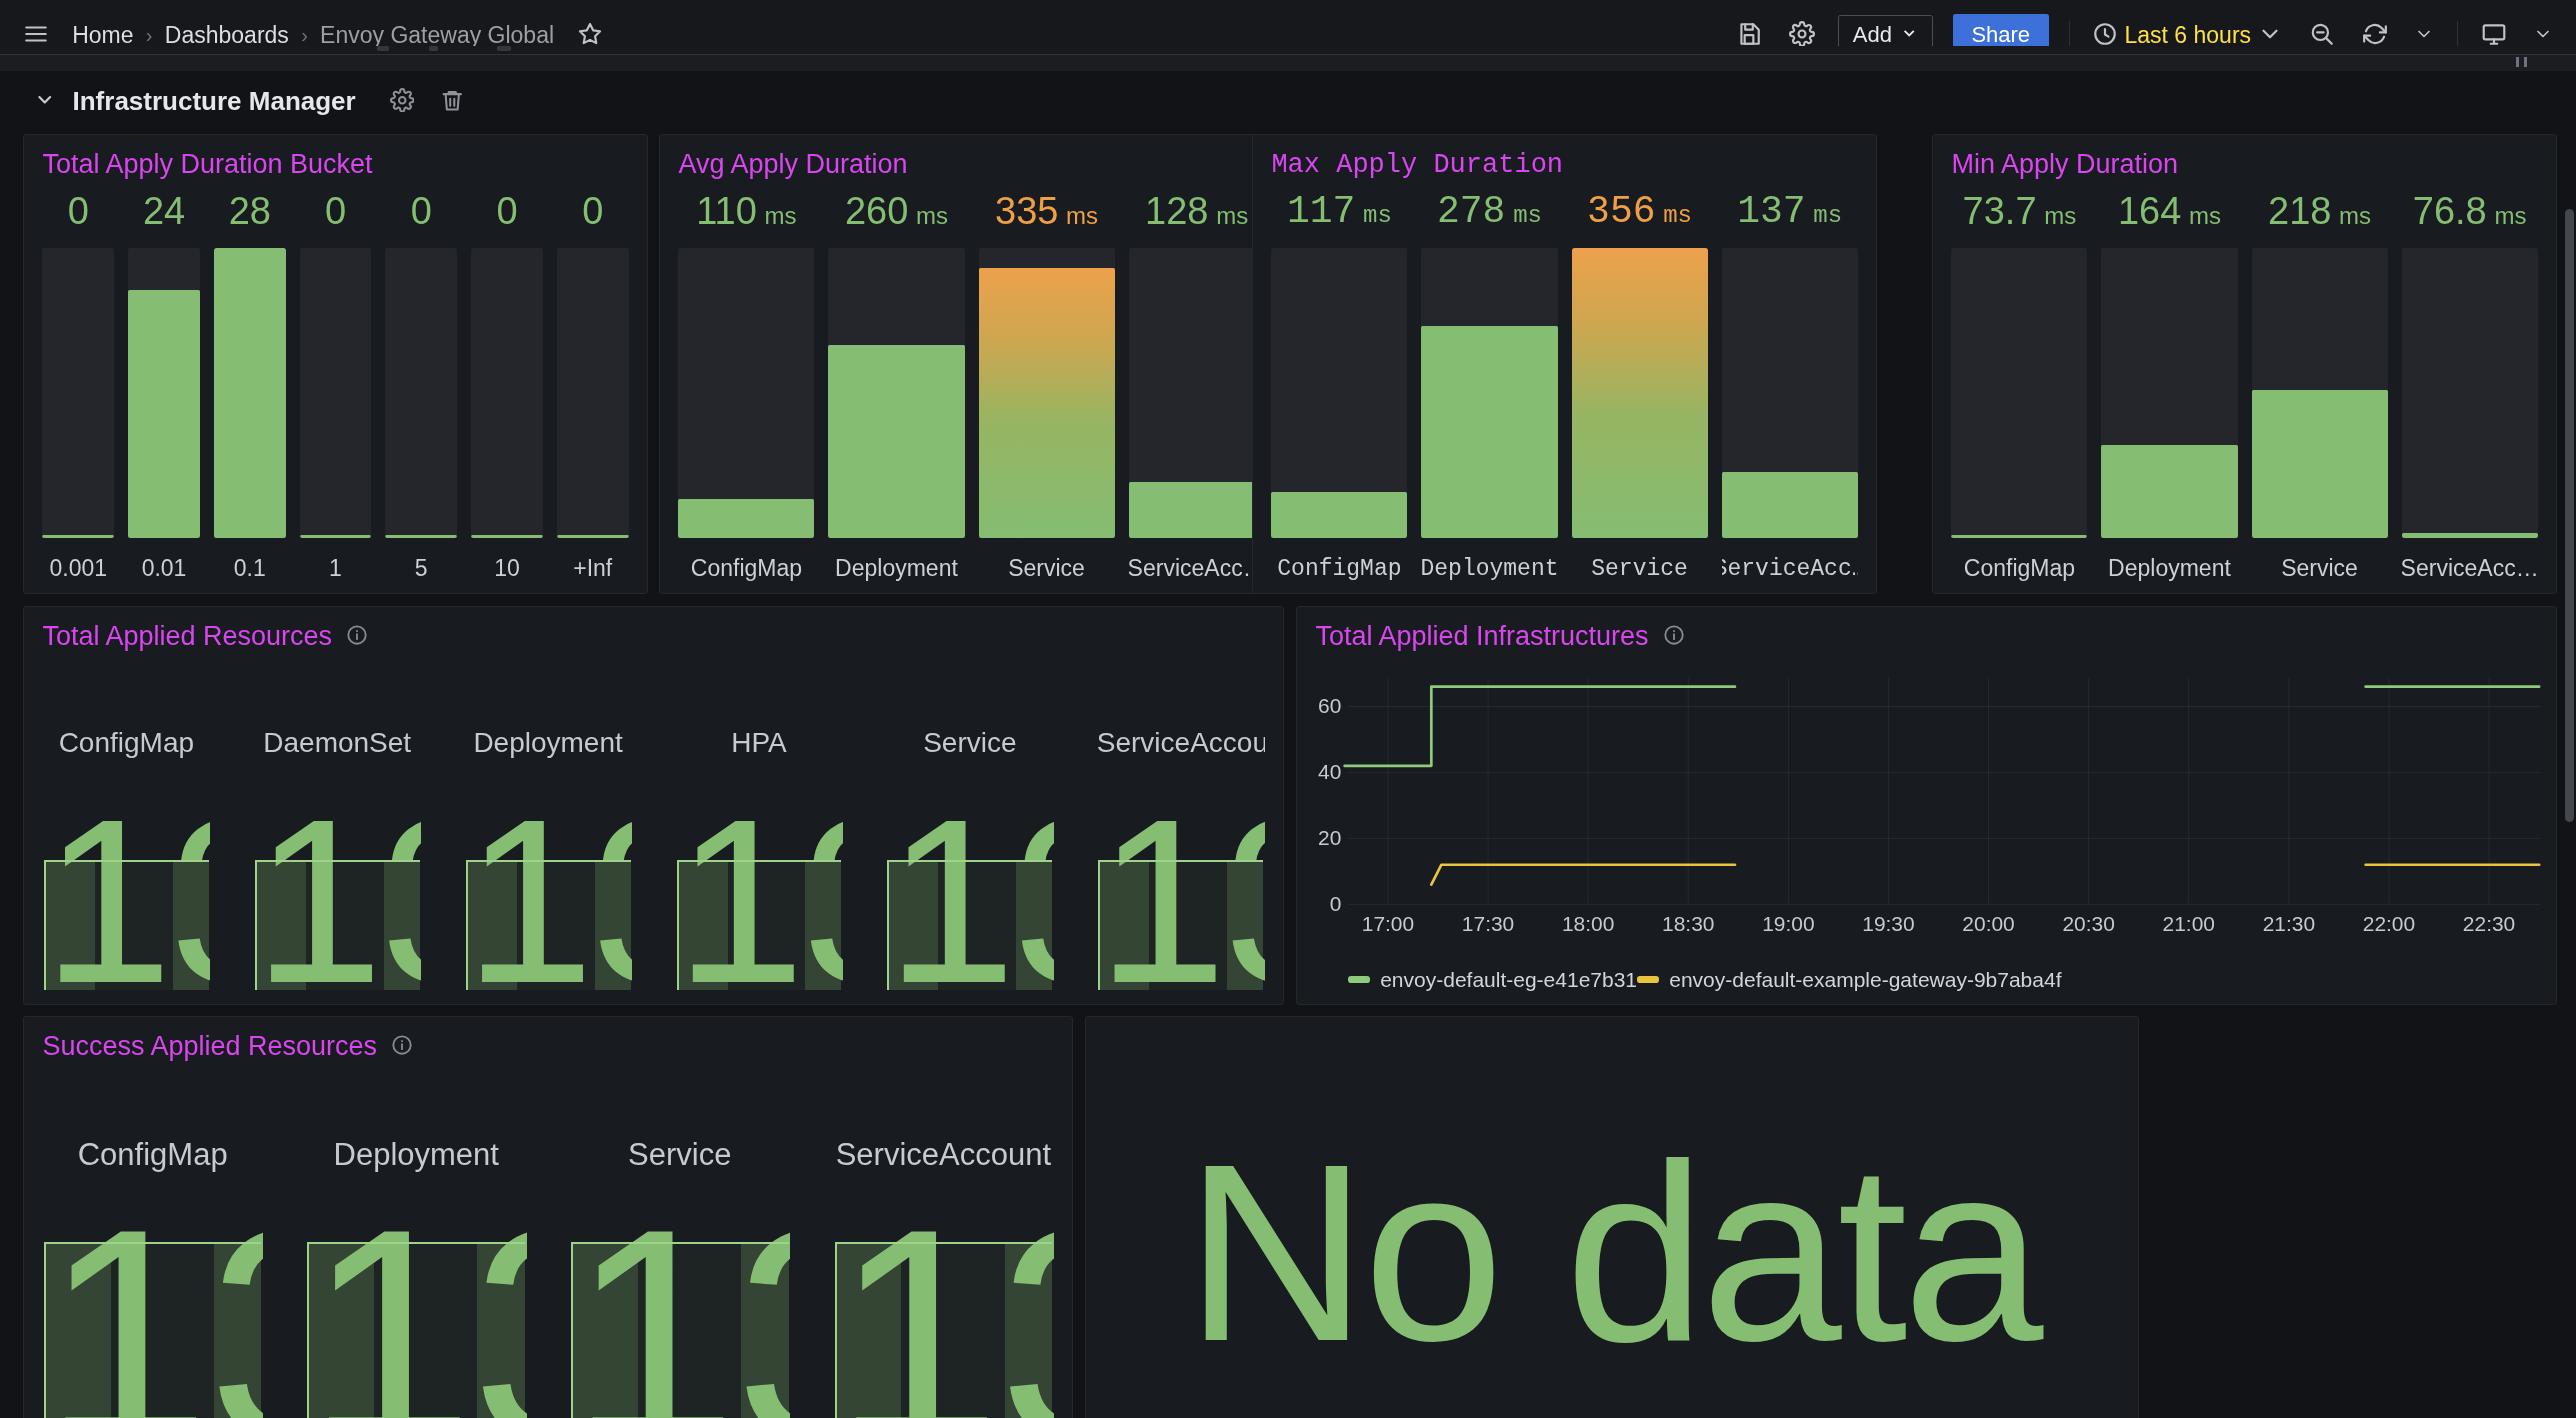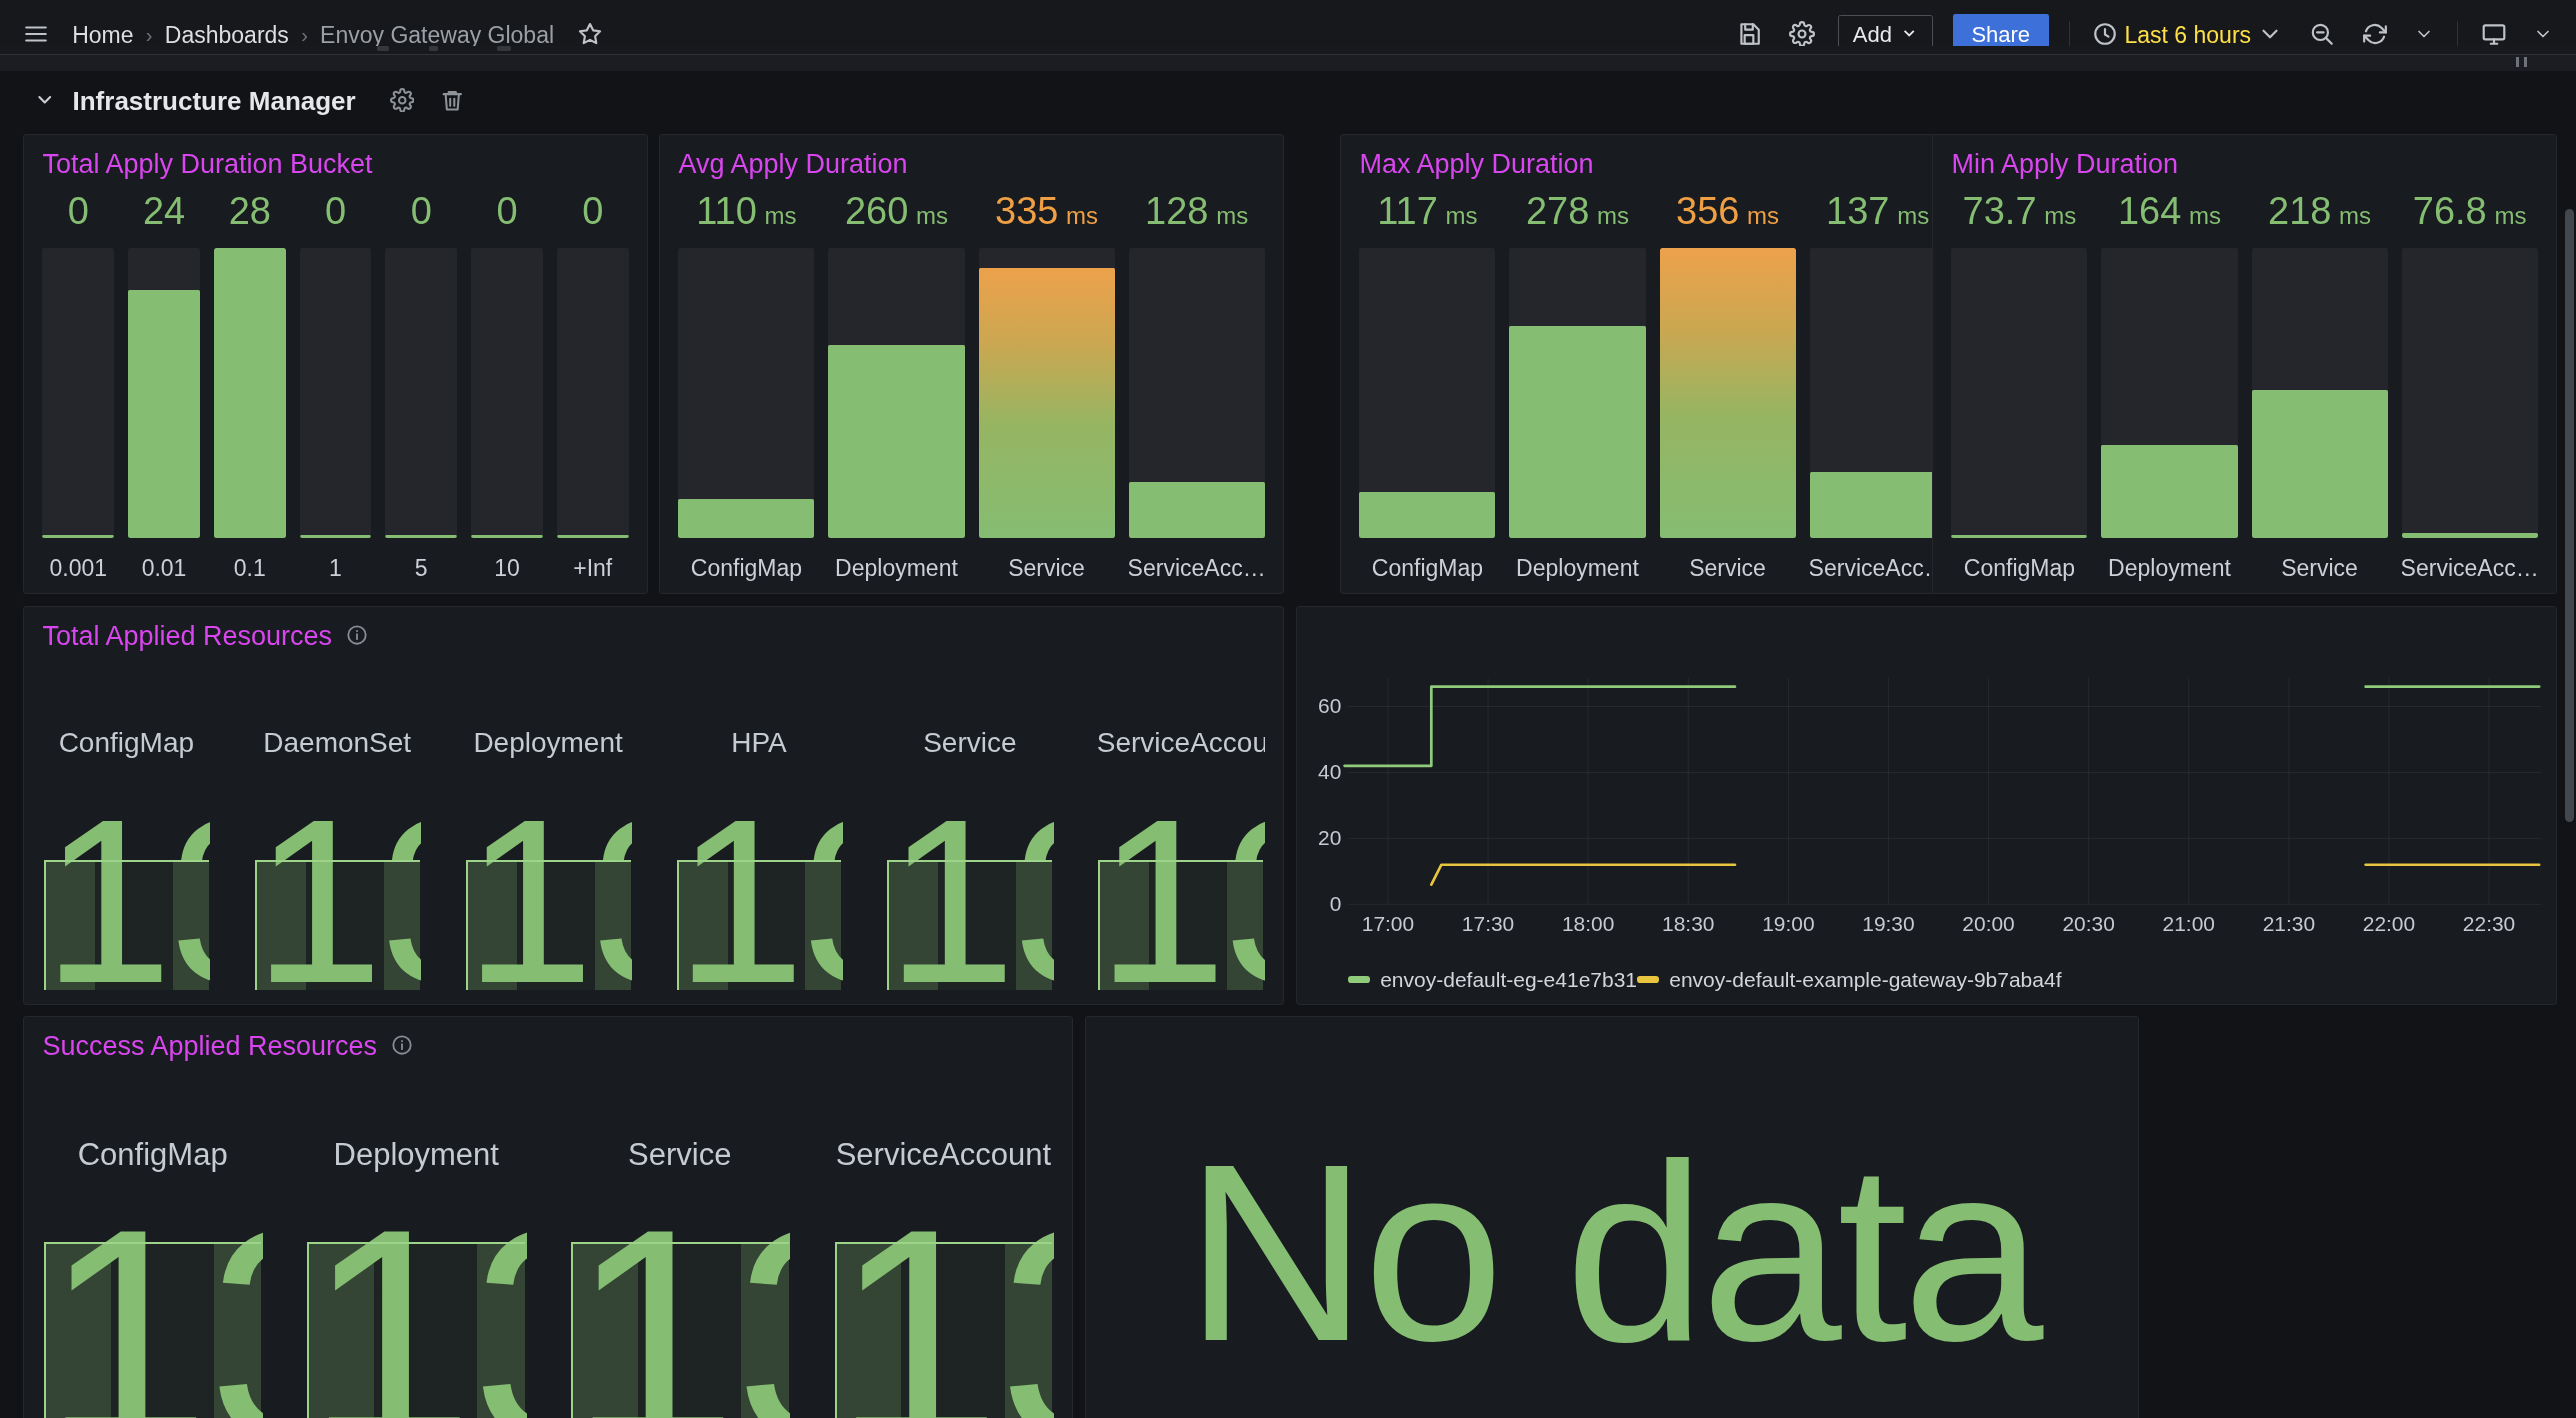--- a/index.html
+++ b/index.html
@@ -347,21 +347,21 @@
             <span>128</span>
             <span class="unit">ms</span>
           </div>
           <div class="btrack">
             <div class="bfill" style="height: 19.5%;"></div>
           </div>
           <div class="blabel">ServiceAcc…</div>
         </div>
       </div>
     </section>
-    <section class="panel" style="left: 1340px; top: 134px; width: 625px; height: 460px;">
+    <section class="panel" style="left: 1252px; top: 134px; width: 625px; height: 460px; font-family: Liberation Mono, monospace;">
       <div class="ptitle-row">
         <span class="ptitle">Max Apply Duration</span>
       </div>
       <div class="bars">
         <div class="bcol">
           <div class="bval">
             <span>117</span>
             <span class="unit">ms</span>
           </div>
           <div class="btrack">
@@ -484,20 +484,28 @@
           <div class="spark" style="height: 130px;"></div>
         </div>
         <div class="scol">
           <div class="slabel" style="top: 66px; font-size: 28px;">ServiceAccount</div>
           <div class="snum" style="top: 123px; font-size: 234px;">13</div>
           <div class="spark" style="height: 130px;"></div>
         </div>
       </div>
     </section>
     <section class="panel" style="left: 1296px; top: 606px; width: 1261px; height: 399px;">
+      <div class="ptitle-row">
+        <span class="ptitle">Total Applied Infrastructures</span>
+        <span class="pinfo"><svg viewBox="0 0 24 24">
+            <circle cx="12" cy="12" r="9.5"></circle>
+            <path d="M12 11v5.5"></path>
+            <path d="M12 7.6v.2"></path>
+          </svg></span>
+      </div>
       <svg viewBox="0 0 1595 375" class="tschart" preserveAspectRatio="none">
         <line x1="94" y1="28" x2="94" y2="320" class="grid"></line>
         <text x="94" y="355" text-anchor="middle">17:00</text>
         <line x1="223" y1="28" x2="223" y2="320" class="grid"></line>
         <text x="223" y="355" text-anchor="middle">17:30</text>
         <line x1="352" y1="28" x2="352" y2="320" class="grid"></line>
         <text x="352" y="355" text-anchor="middle">18:00</text>
         <line x1="481" y1="28" x2="481" y2="320" class="grid"></line>
         <text x="481" y="355" text-anchor="middle">18:30</text>
         <line x1="610" y1="28" x2="610" y2="320" class="grid"></line>

